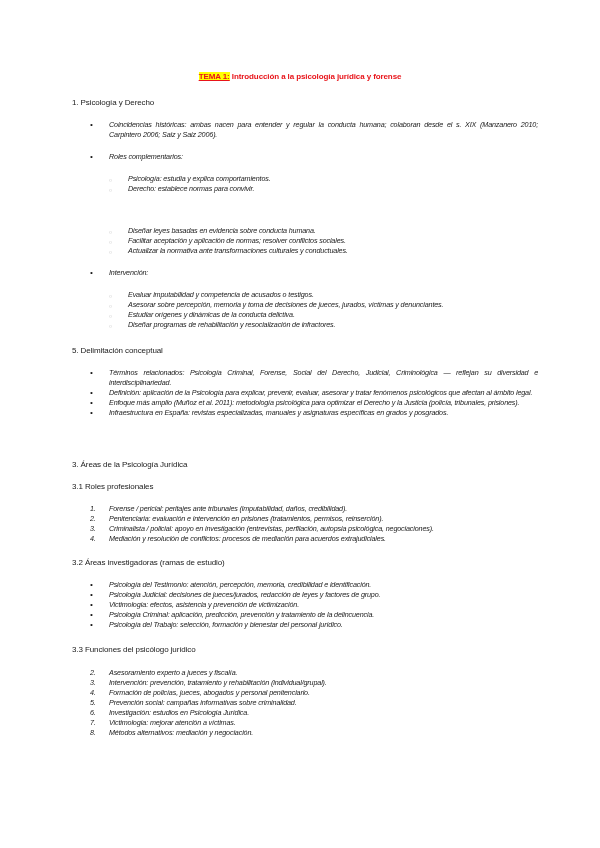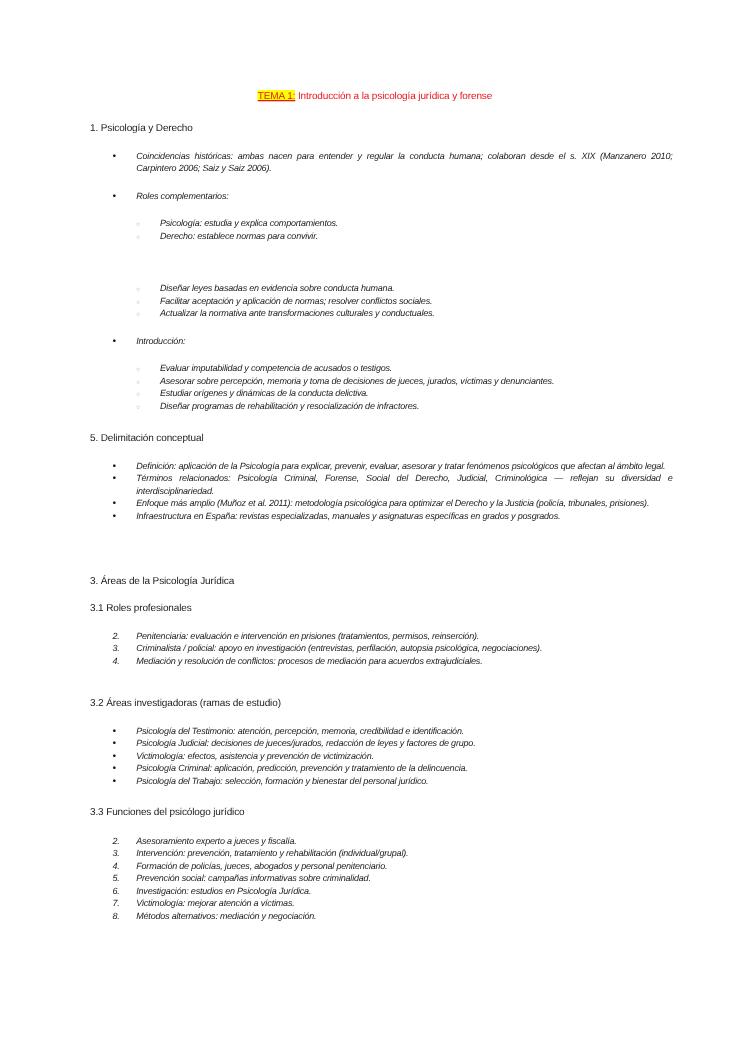--- a/index.html
+++ b/index.html
@@ -1,20 +1,20 @@
 <!DOCTYPE html>
 <html><head>
   <meta charset="utf-8">
   <style>
     html, body { margin: 0; padding: 0; background: #ffffff; }
     body { width: 600px; height: 848px; position: relative; overflow: hidden;
            font-family: "Liberation Sans", sans-serif; color: #1a1a1a; }
     .page { position: absolute; left: 0; top: 0; width: 600px; height: 848px; }
     .title { position: absolute; top: 72px; left: 0; width: 600px; text-align: center;
-             font-size: 8px; color: #e8141a; font-weight: normal; letter-spacing: -0.1px; }
+             font-size: 8px; color: #e8141a; font-weight: bold; letter-spacing: -0.1px; }
     .title .tag { background: #ffff00; text-decoration: underline; }
     .h { position: absolute; left: 72px; font-size: 8px; letter-spacing: -0.1px; }
     ul, ol { margin: 0; padding: 0; list-style: none; }
     .blk { position: absolute; left: 90px; width: 448px; font-size: 7.2px; line-height: 10px; letter-spacing: -0.15px; }
     .li { position: relative; padding-left: 19px; font-style: italic; }
     .li::before { position: absolute; left: 0; top: 0; }
     .bul::before { content: "\2022"; font-size: 8px; }
     .circ { padding-left: 19px; }
     .circ .li::before { content: "\25CB"; font-size: 5px; color: #999; top: 1px; }
     .num .li::before { content: attr(data-num) "."; }
@@ -43,41 +43,42 @@
     <li class="li">Derecho: establece normas para convivir.</li>
   </ul>
 
   <ul class="blk circ" style="top:226px">
     <li class="li">Diseñar leyes basadas en evidencia sobre conducta humana.</li>
     <li class="li">Facilitar aceptación y aplicación de normas; resolver conflictos sociales.</li>
     <li class="li">Actualizar la normativa ante transformaciones culturales y conductuales.</li>
   </ul>
 
   <ul class="blk" style="top:268px">
-    <li class="li bul">Introducción:</li>
+    <li class="li bul">Intervención:</li>
   </ul>
   <ul class="blk circ" style="top:290px">
     <li class="li">Evaluar imputabilidad y competencia de acusados o testigos.</li>
     <li class="li">Asesorar sobre percepción, memoria y toma de decisiones de jueces, jurados, víctimas y denunciantes.</li>
     <li class="li">Estudiar orígenes y dinámicas de la conducta delictiva.</li>
     <li class="li">Diseñar programas de rehabilitación y resocialización de infractores.</li>
   </ul>
 
   <div class="h" style="top:346px">5. Delimitación conceptual</div>
   <ul class="blk just" style="top:368px">
+    <li class="li bul">Términos relacionados: Psicología Criminal, Forense, Social del Derecho, Judicial, Criminológica — reflejan su diversidad e interdisciplinariedad.</li>
     <li class="li bul">Definición: aplicación de la Psicología para explicar, prevenir, evaluar, asesorar y tratar fenómenos psicológicos que afectan al ámbito legal.</li>
-    <li class="li bul">Términos relacionados: Psicología Criminal, Forense, Social del Derecho, Judicial, Criminológica — reflejan su diversidad e interdisciplinariedad.</li>
     <li class="li bul">Enfoque más amplio (Muñoz et al. 2011): metodología psicológica para optimizar el Derecho y la Justicia (policía, tribunales, prisiones).</li>
     <li class="li bul">Infraestructura en España: revistas especializadas, manuales y asignaturas específicas en grados y posgrados.</li>
   </ul>
 
   <div class="h" style="top:460px">3. Áreas de la Psicología Jurídica</div>
 
   <div class="h" style="top:482px">3.1 Roles profesionales</div>
   <ol class="blk num" style="top:504px">
+    <li class="li" data-num="1">Forense / pericial: peritajes ante tribunales (imputabilidad, daños, credibilidad).</li>
     <li class="li" data-num="2">Penitenciaria: evaluación e intervención en prisiones (tratamientos, permisos, reinserción).</li>
     <li class="li" data-num="3">Criminalista / policial: apoyo en investigación (entrevistas, perfilación, autopsia psicológica, negociaciones).</li>
     <li class="li" data-num="4">Mediación y resolución de conflictos: procesos de mediación para acuerdos extrajudiciales.</li>
   </ol>
 
   <div class="h" style="top:558px">3.2 Áreas investigadoras (ramas de estudio)</div>
   <ul class="blk" style="top:580px">
     <li class="li bul">Psicología del Testimonio: atención, percepción, memoria, credibilidad e identificación.</li>
     <li class="li bul">Psicología Judicial: decisiones de jueces/jurados, redacción de leyes y factores de grupo.</li>
     <li class="li bul">Victimología: efectos, asistencia y prevención de victimización.</li>

